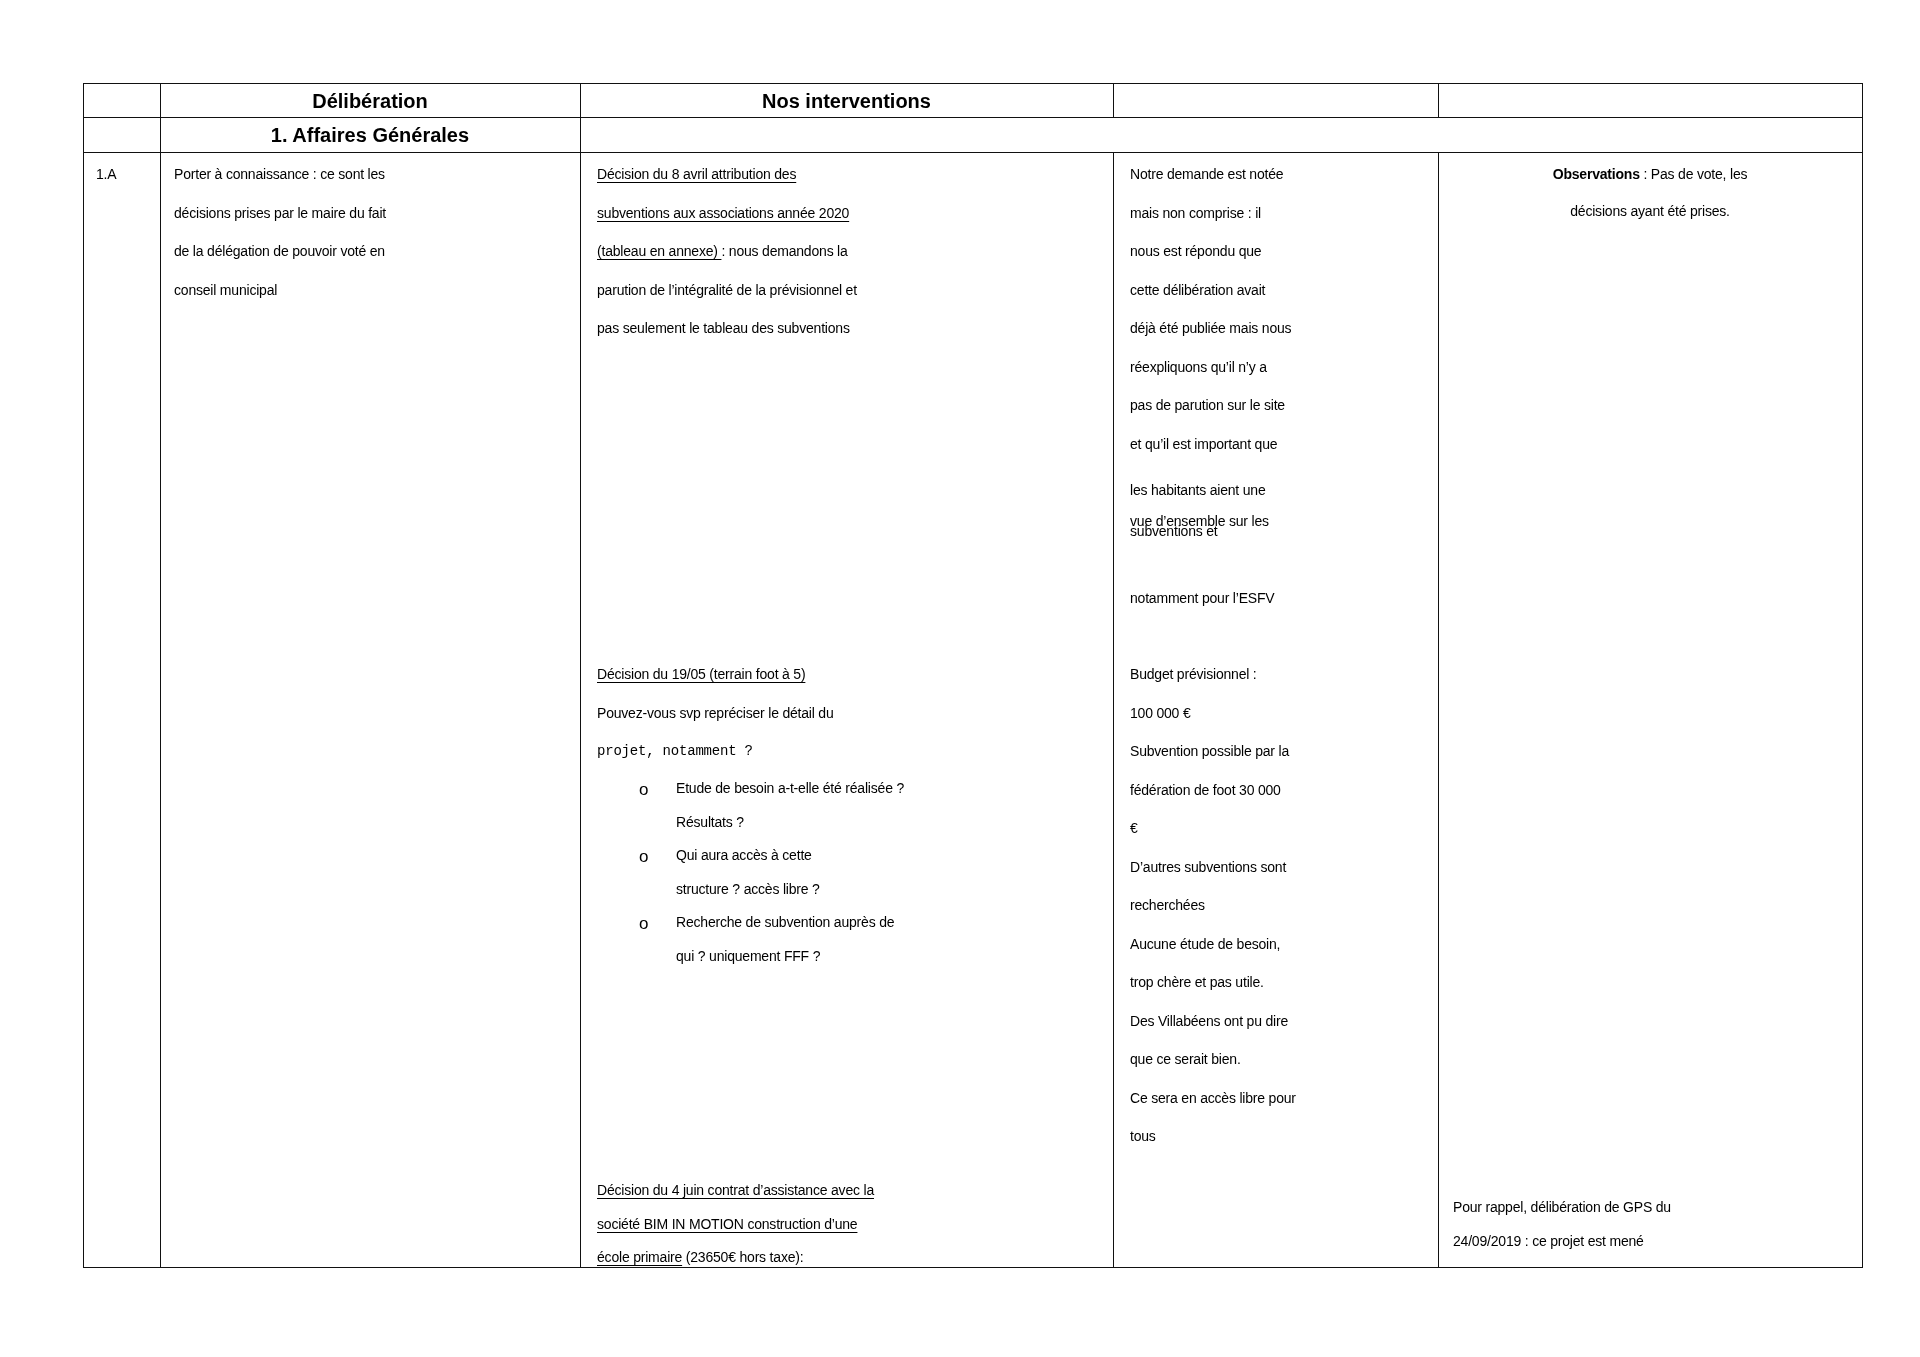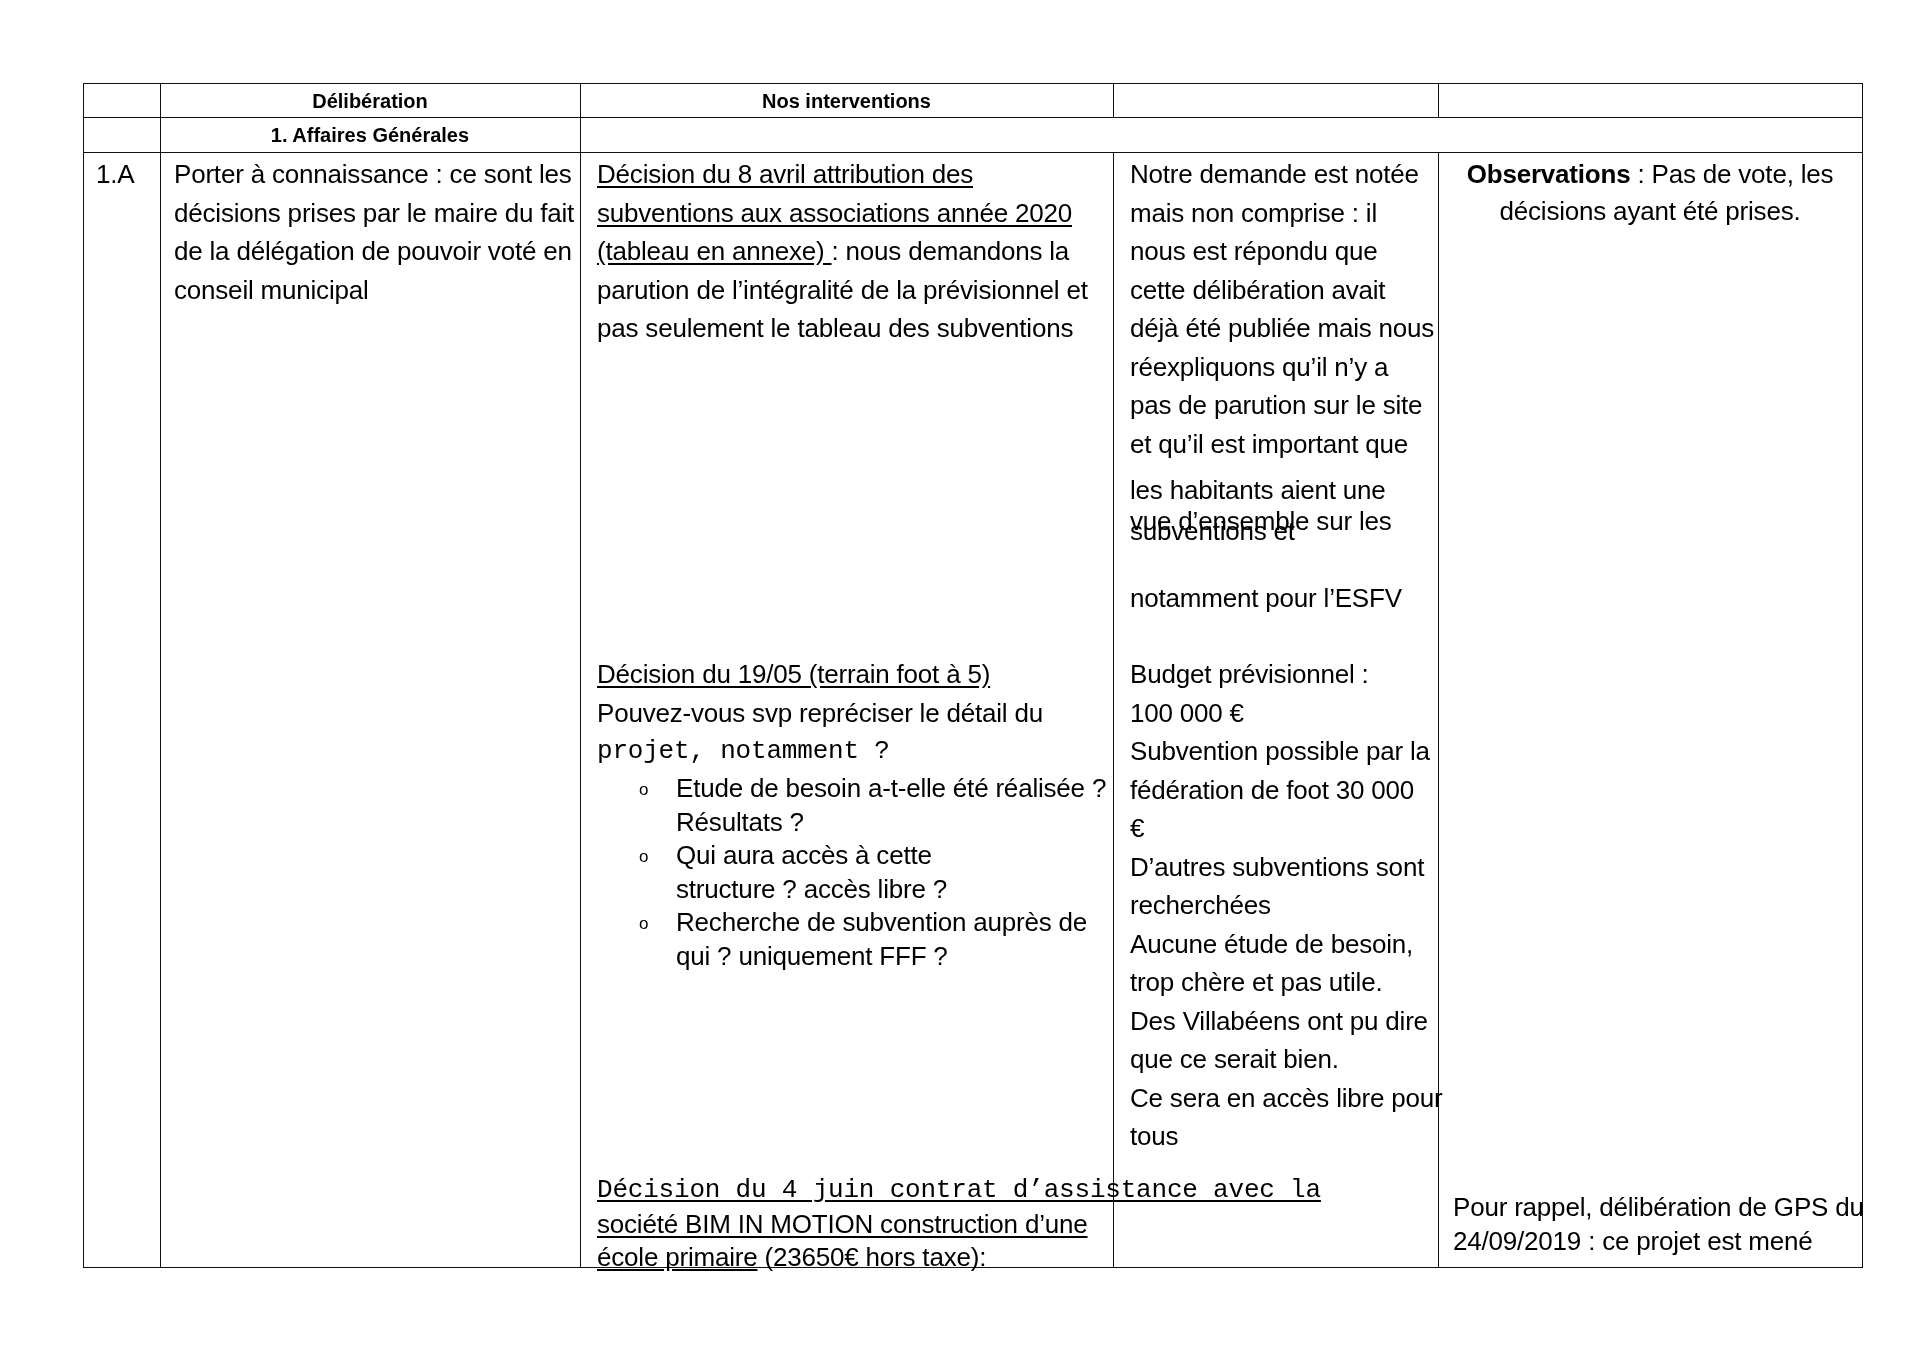--- a/index.html
+++ b/index.html
@@ -2,21 +2,21 @@
 <html><head>
 <meta charset="utf-8">
 <style>
   html, body { margin:0; padding:0; background:#ffffff; }
   body { width:1920px; height:1357px; position:relative; overflow:hidden;
          font-family:"Liberation Sans", sans-serif; color:#000; }
   .tbl { position:absolute; left:83px; top:83px; width:1780px; height:1185px;
          border:1.5px solid #111; box-sizing:border-box; }
   .vline { position:absolute; width:0; border-left:1.5px solid #111; }
   .hline { position:absolute; height:0; border-top:1.5px solid #111; }
-  .txt { position:absolute; font-size:26px; line-height:38.5px; white-space:nowrap; letter-spacing:-0.2px; }
+  .txt { position:absolute; font-size:14px; line-height:38.5px; white-space:nowrap; letter-spacing:-0.2px; }
   .tight { line-height:33.5px; }
   .bold { font-weight:bold; }
   .hdr { position:absolute; font-size:20px; font-weight:bold; text-align:center; line-height:34px; }
   .u { text-decoration:underline; text-underline-offset:3px; }
   .center { text-align:center; }
 </style>
 </head>
 <body>
 
 <div class="tbl">
@@ -67,21 +67,21 @@
 
       <div class="txt tight" style="left:555px; top:756px; font-size:17px;">o</div>
       <div class="txt tight" style="left:592px; top:755px;">Qui aura accès à cette</div>
       <div class="txt tight" style="left:592px; top:788.5px;">structure ? accès libre ?</div>
 
       <div class="txt tight" style="left:555px; top:823px; font-size:17px;">o</div>
       <div class="txt tight" style="left:592px; top:822px;">Recherche de subvention auprès de</div>
       <div class="txt tight" style="left:592px; top:855.5px;">qui ? uniquement FFF ?</div>
     </div>
 
-    <div class="txt tight u" style="left:513px; top:1090px;font-family:Liberation Mono, monospace;">Décision du 4 juin contrat d’assistance avec la</div>
+    <div class="txt tight u" style="left:513px; top:1090px;">Décision du 4 juin contrat d’assistance avec la</div>
     <div class="txt tight u" style="left:513px; top:1123.5px;">société BIM IN MOTION construction d’une</div>
     <div class="txt tight" style="left:513px; top:1157px;">
       <span class="u">école primaire</span><span> (23650€ hors taxe):</span>
     </div>
   </div>
 
   <div id="reponse-cell">
       <div class="txt" style="left: 1046px; top: 71px;">Notre demande est notée</div>
       <div class="txt" style="left: 1046px; top: 109.5px;">mais non comprise : il</div>
       <div class="txt" style="left: 1046px; top: 148px;">nous est répondu que</div>

